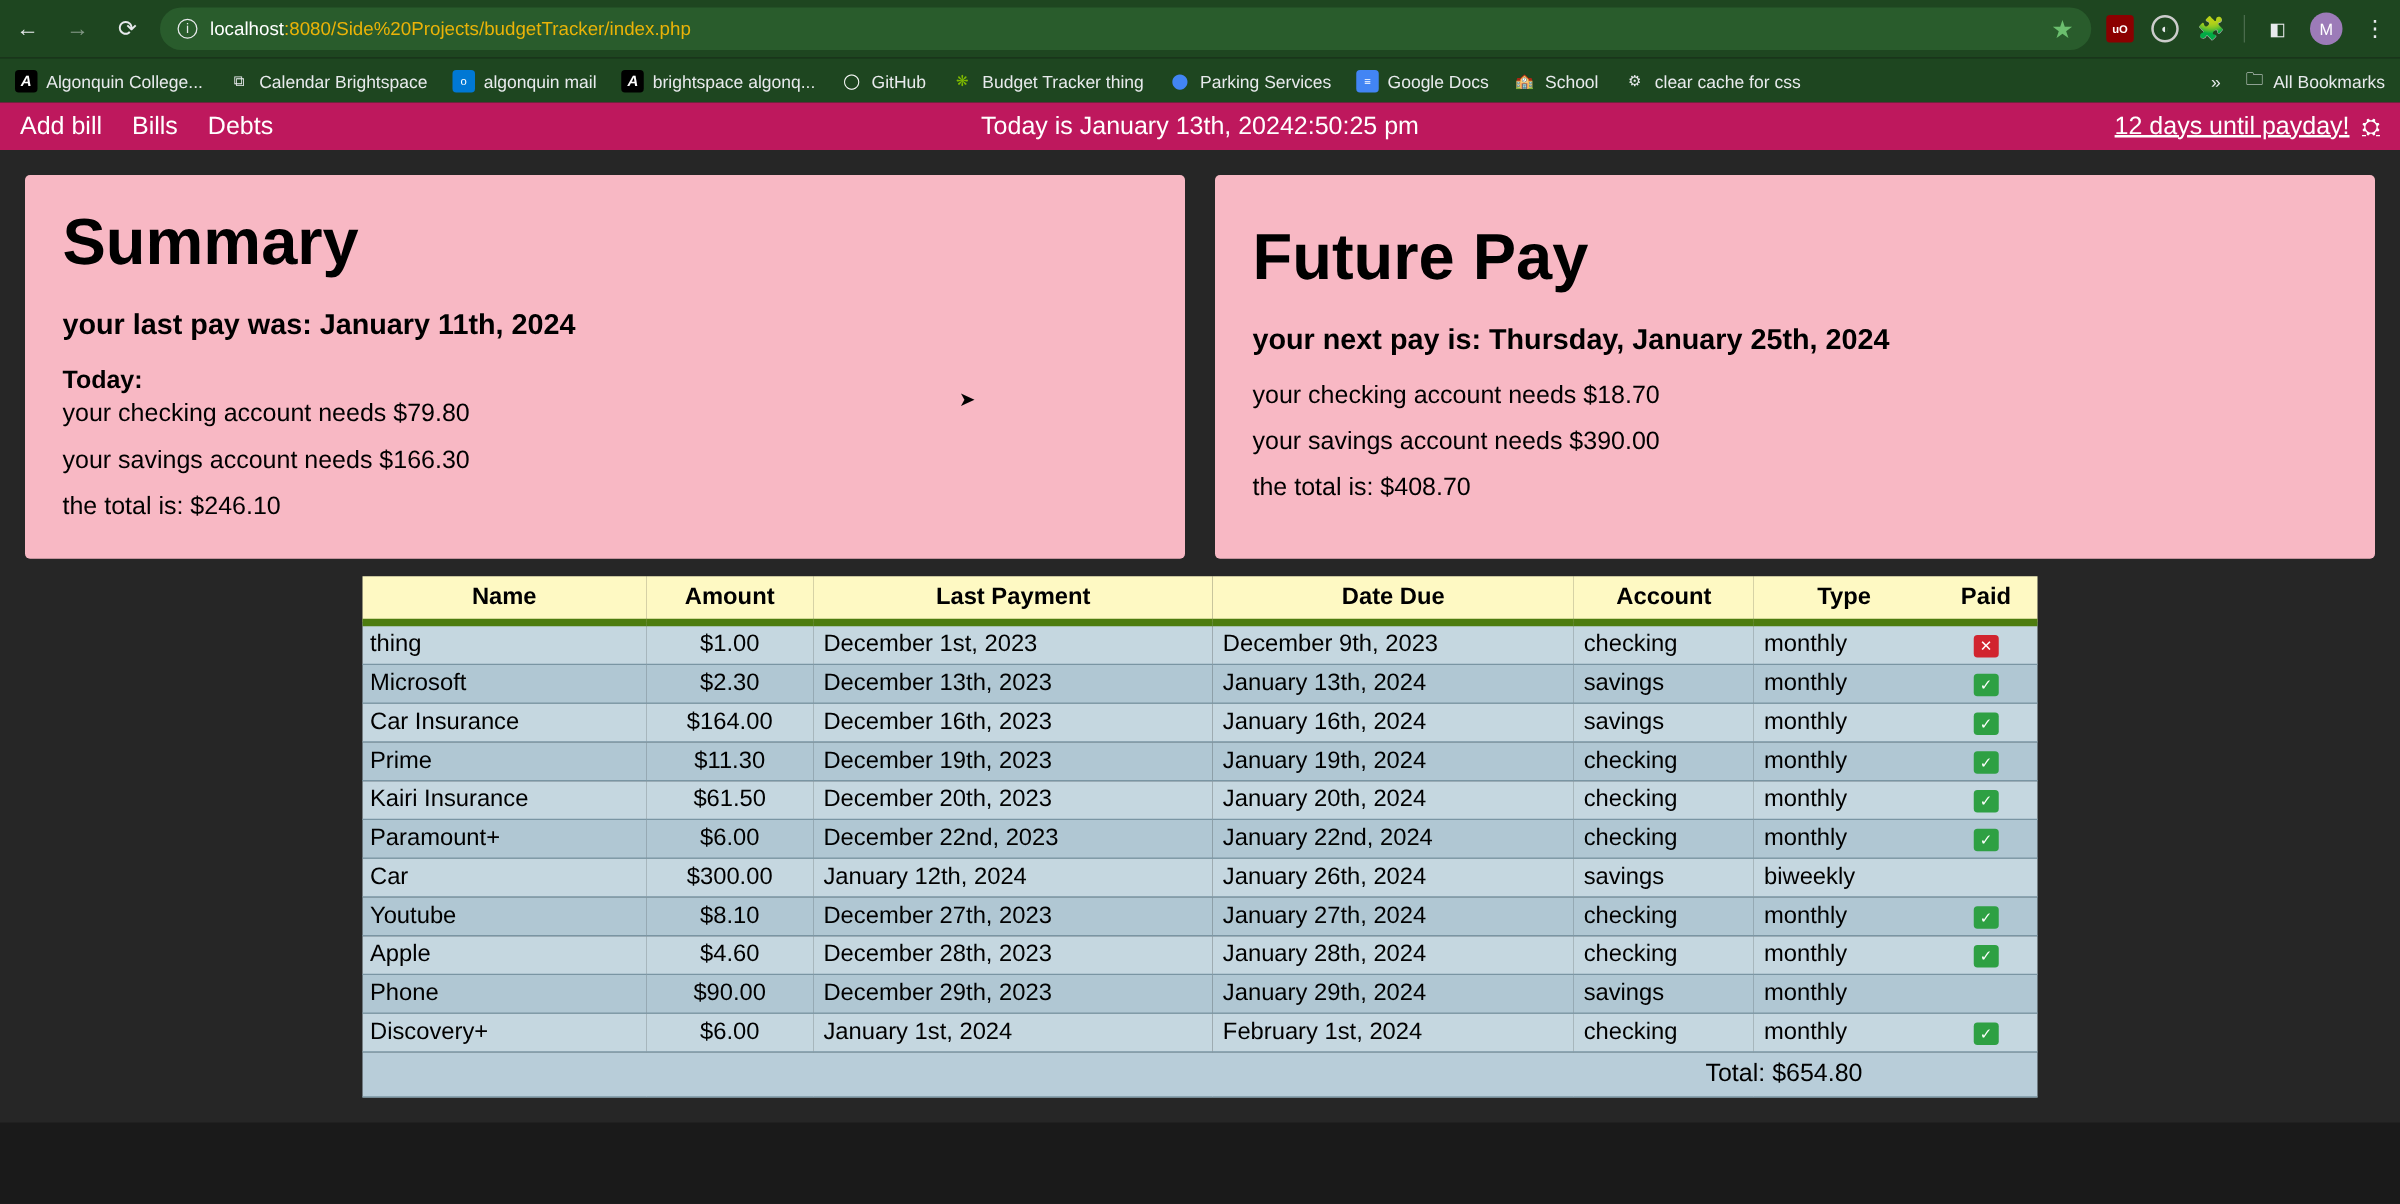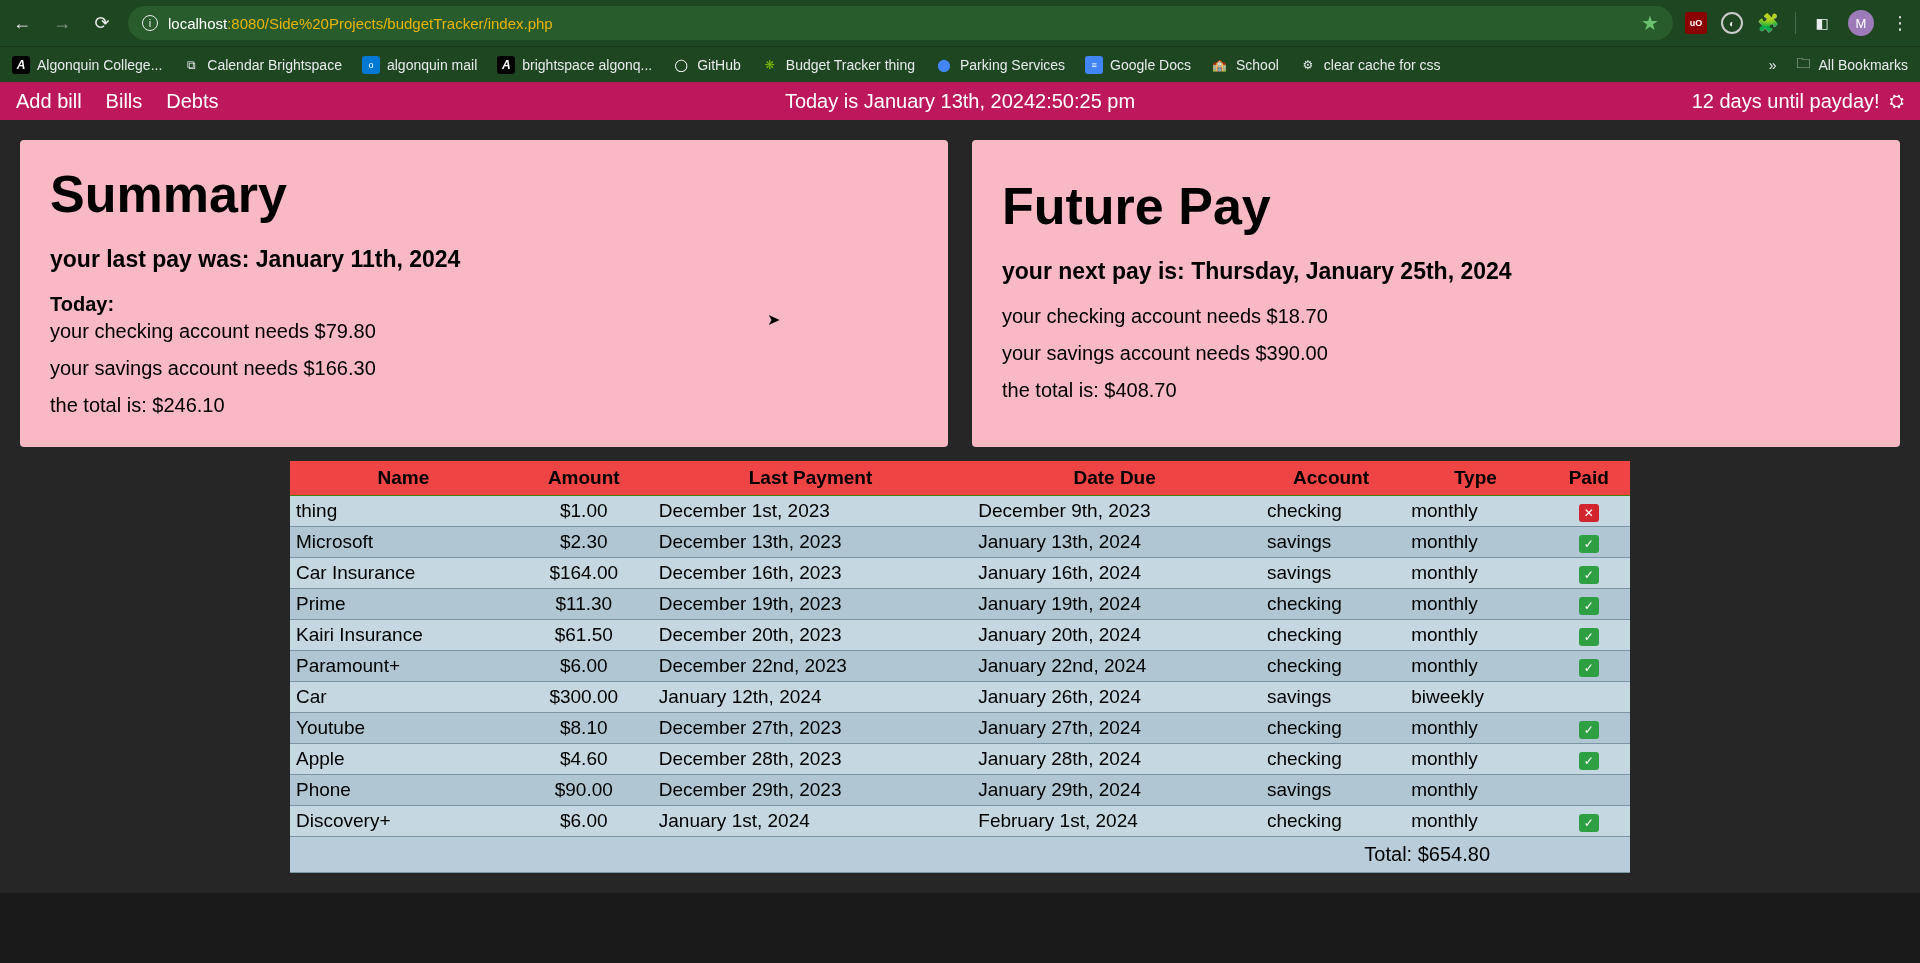--- a/index.html
+++ b/index.html
@@ -38,38 +38,38 @@
 .bi-gear { color: #e8eaed; }
 .bookmarks-right { margin-left: auto; display: flex; align-items: center; gap: 22px; }
 .chevrons { font-size: 14px; letter-spacing: -2px; }
 .all-bm { display: flex; align-items: center; gap: 8px; }
 
 
 .app-nav { background: #be185d; height: 38px; display: flex; align-items: center; color: #fff; font-size: 20px; padding: 0 16px; }
 .nav-links { display: flex; gap: 24px; }
 .nav-link { cursor: pointer; }
 .nav-center { position: absolute; left: 50%; transform: translateX(-50%); display: flex; }
-.nav-right { margin-left: auto; display: flex; align-items: center; gap: 10px; }
+.nav-right { margin-left: auto; display: flex; align-items: center; gap: 10px; text-decoration: underline; }
 .gear-toggle { font-size: 18px; cursor: pointer; }
 
 
 .content { background: #262626; padding: 20px; }
 .cards { display: flex; gap: 24px; }
 .card { background: #f8b8c4; border-radius: 4px; padding: 24px 30px 30px 30px; flex: 1; }
 .card h1 { font-size: 52px; font-weight: bold; margin-bottom: 22px; }
 .card h2 { font-size: 23px; font-weight: bold; margin-bottom: 20px; }
 .card .label-bold { font-size: 20px; font-weight: bold; margin-bottom: 4px; }
 .card p { font-size: 20px; margin-bottom: 14px; }
 .card p:last-child { margin-bottom: 0; }
 .card-future { padding-top: 36px; }
 
 
 .table-wrap { margin: 14px auto 0; width: 1340px; }
 table { width: 100%; border-collapse: collapse; font-size: 19px; }
-thead th { background: #ef4444; padding: 6px 8px; font-weight: bold; text-align: center; border-bottom: 1px solid #4d7c0f; }
+thead th { background: #fef9c3; padding: 6px 8px; font-weight: bold; text-align: center; border-bottom: 6px solid #4d7c0f; }
 tbody td { padding: 4px 8px; border-bottom: 1px solid #7a95a3; }
 tbody tr:nth-child(odd) { background: #c5d7e0; }
 tbody tr:nth-child(even) { background: #b0c7d3; }
 .col-name { text-align: left; width: 220px; padding-left: 6px; }
 .col-amount { text-align: center; width: 130px; }
 .col-last { text-align: left; width: 310px; }
 .col-due { text-align: left; width: 280px; }
 .col-acct { text-align: left; width: 140px; }
 .col-type { text-align: left; width: 140px; }
 .col-paid { text-align: center; width: 80px; }

